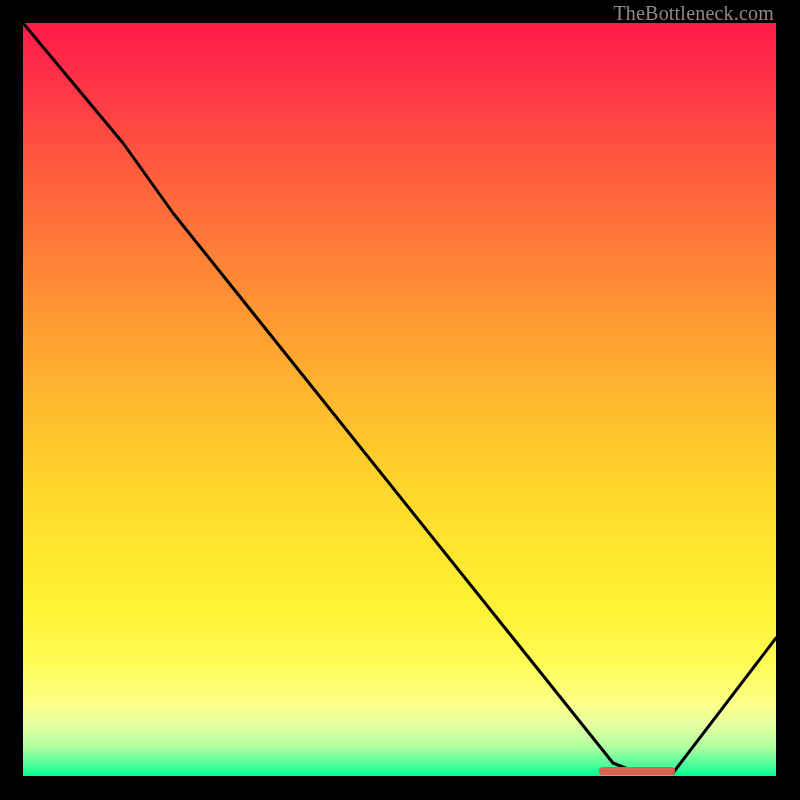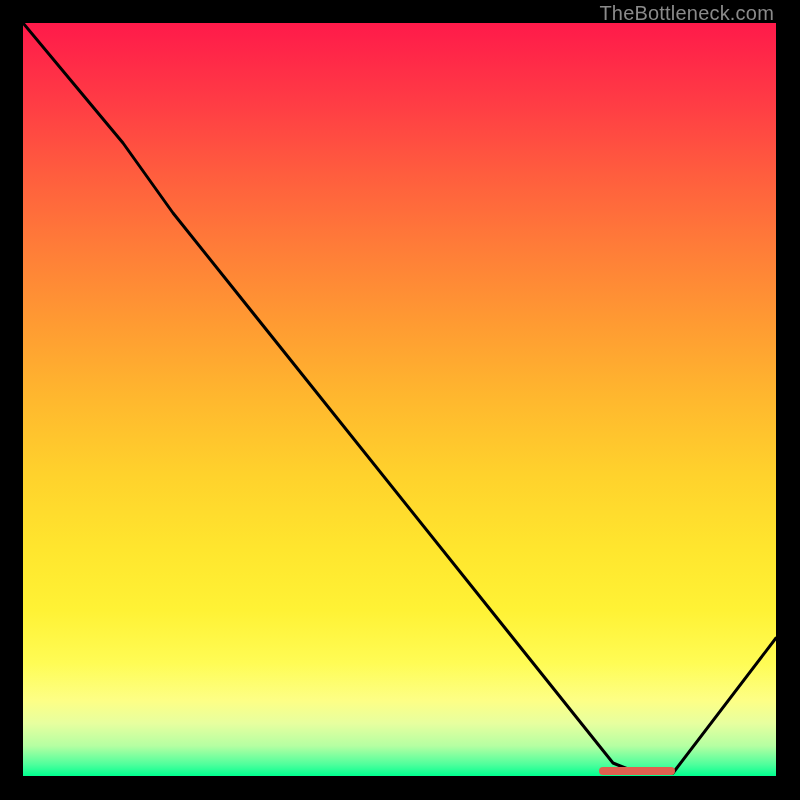--- a/index.html
+++ b/index.html
@@ -47,21 +47,21 @@
     position: absolute;
     left: 0;
     top: 0;
     width: 753px;
     height: 753px;
   }
   .watermark {
     position: absolute;
     top: 2px;
     right: 26px;
-    font-family: Liberation Sans, sans-serif;
+    font-family: Liberation Serif, serif;
     font-size: 20px;
     color: #8a8a8a;
     letter-spacing: 0.2px;
   }
   .marker {
     position: absolute;
     height: 8px;
     border-radius: 4px;
     background: #e0604f;
   }

